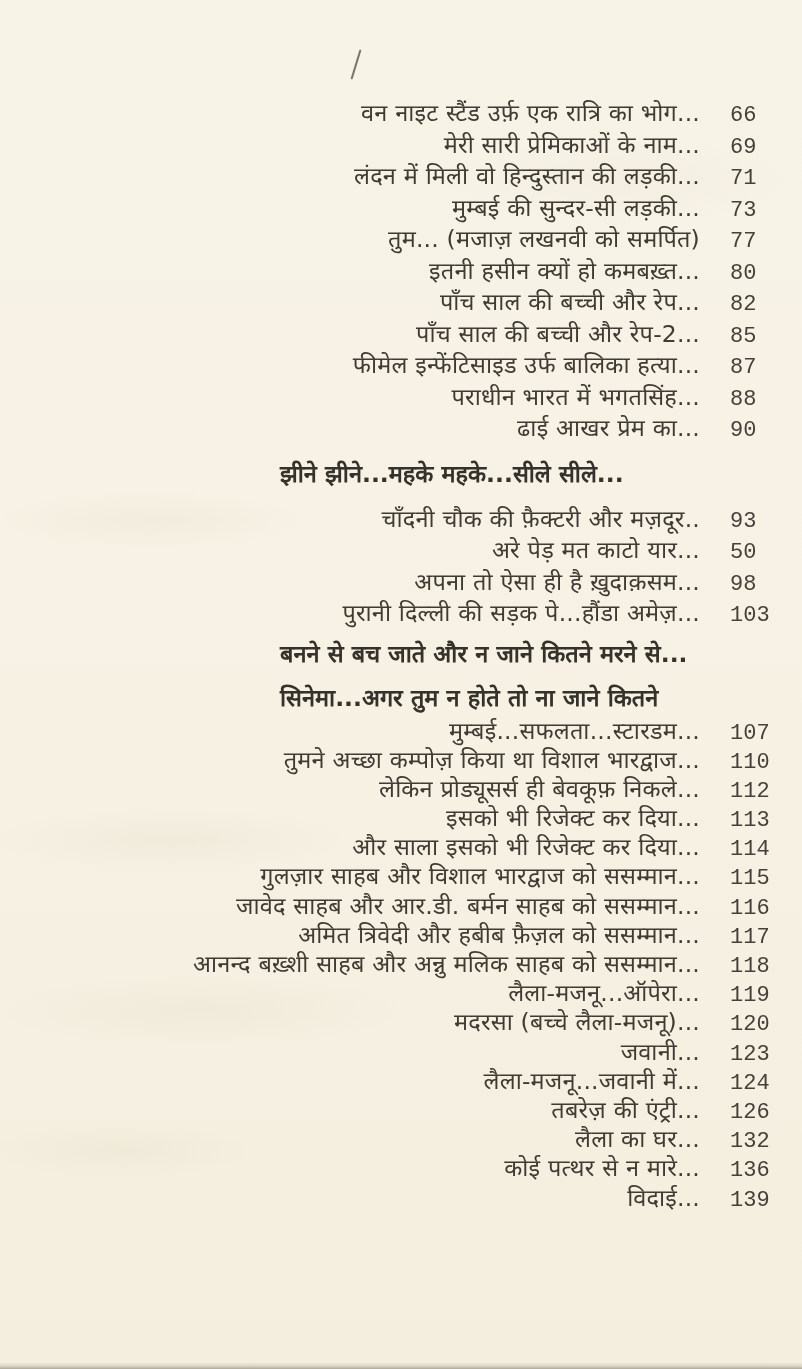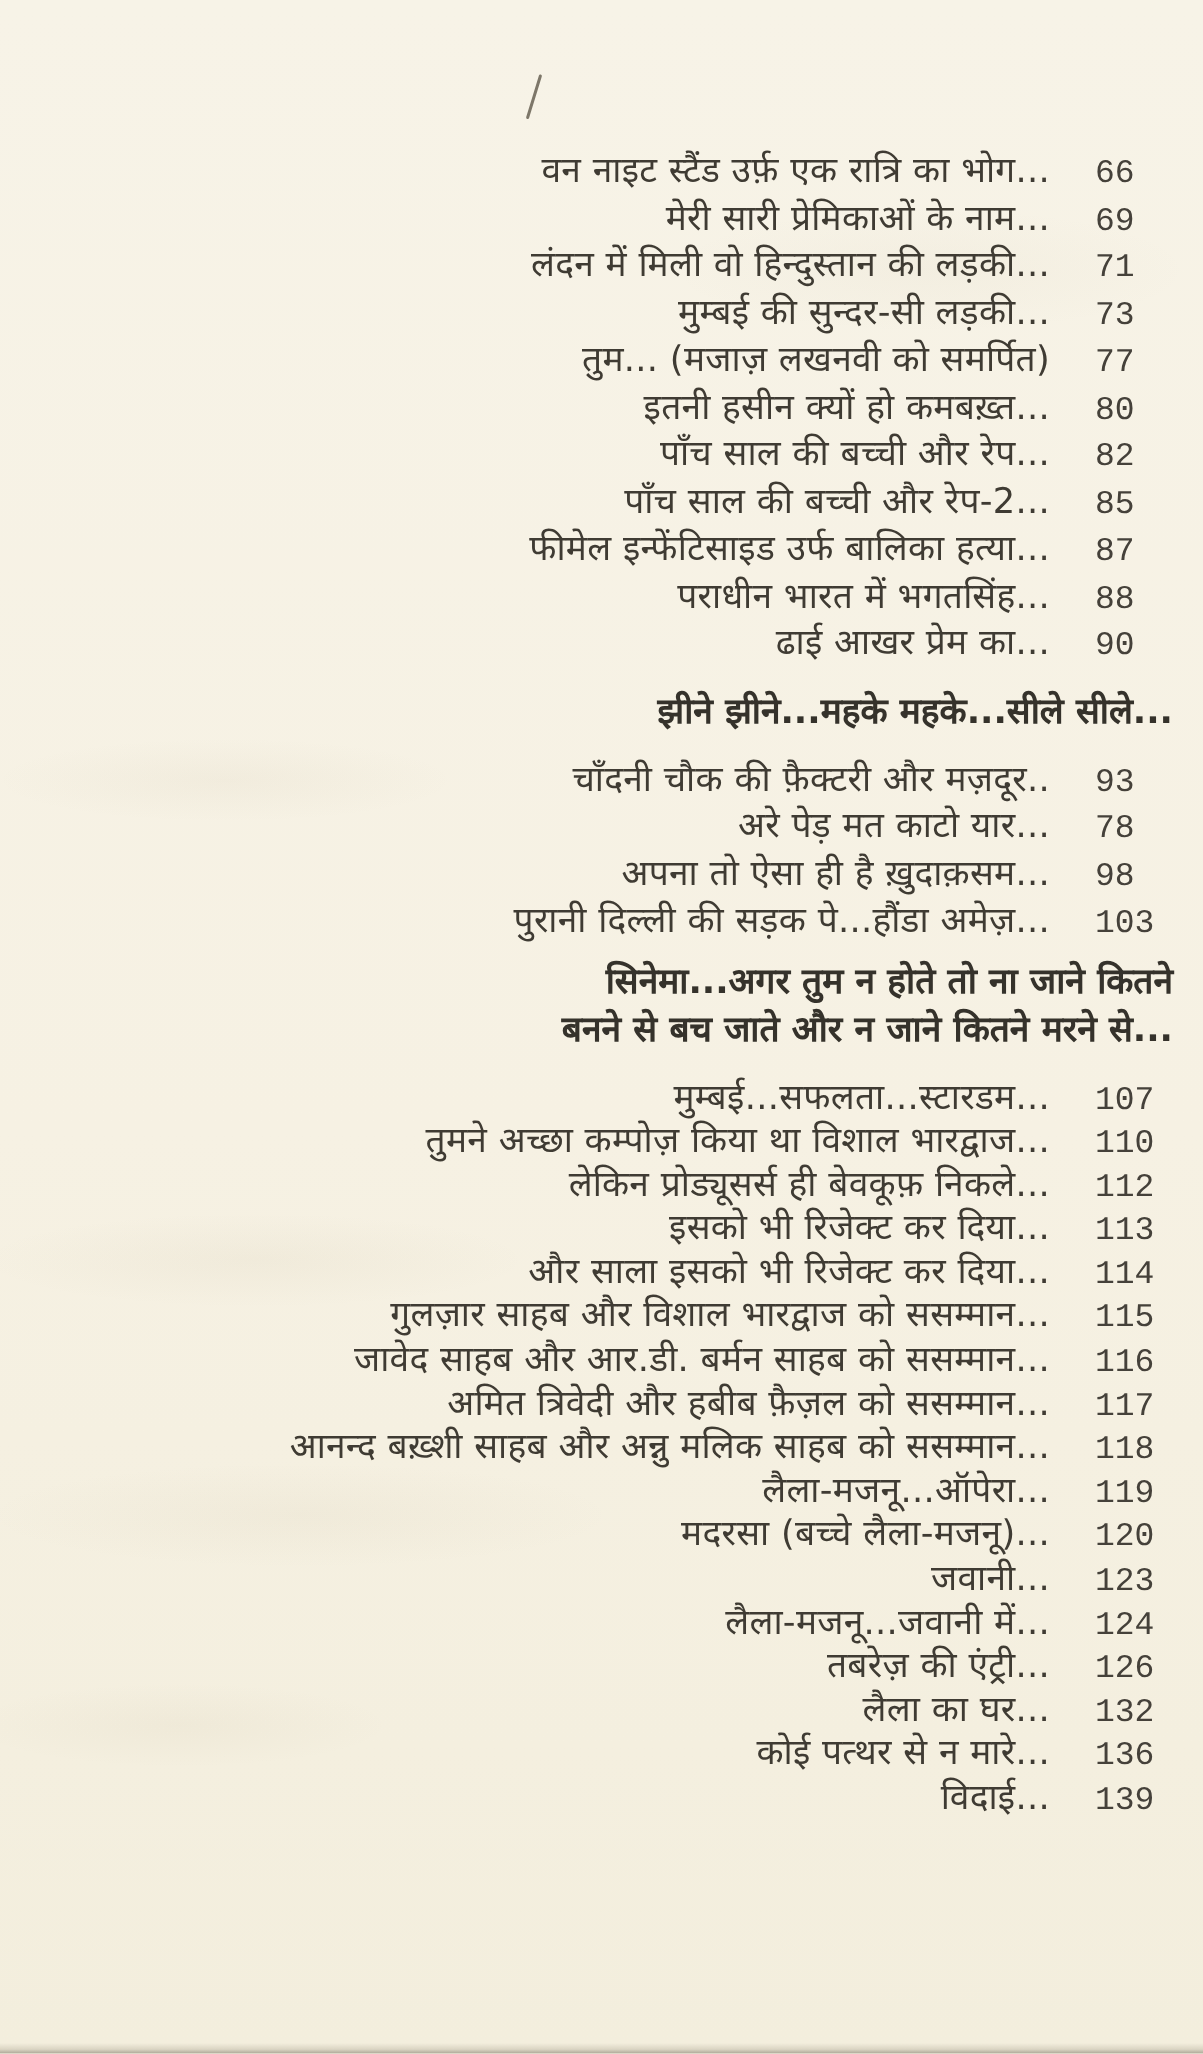--- a/index.html
+++ b/index.html
@@ -46,21 +46,21 @@
     position: absolute;
     top: 96px; left: 60px; width: 722px;
   }
   .sec-2 { margin-top: 15px; }
   .sec-3 { margin-top: 10px; }
   .section-header {
     font-weight: bold;
     font-size: 23.5px;
     line-height: 32px;
     color: #35322b;
-    text-align: right;
+    text-align: left;
     margin-left: 220px;
     white-space: nowrap;
   }
   .section-header.last-line { margin-bottom: 12px; }
   .row {
     display: flex;
     align-items: baseline;
     height: 31.5px;
   }
   .sec-3 .row { height: 29.2px; }
@@ -134,34 +134,34 @@
         </div>
       </div>
       <div class="sec sec-2">
         <div class="section-header last-line">झीने झीने...महके महके...सीले सीले...</div>
         <div class="row">
           <span class="title">चाँदनी चौक की फ़ैक्टरी और मज़दूर..</span>
           <span class="num">93</span>
         </div>
         <div class="row">
           <span class="title">अरे पेड़ मत काटो यार...</span>
-          <span class="num">78</span>
+          <span class="num">50</span>
         </div>
         <div class="row">
           <span class="title">अपना तो ऐसा ही है ख़ुदाक़सम...</span>
           <span class="num">98</span>
         </div>
         <div class="row">
           <span class="title">पुरानी दिल्ली की सड़क पे...हौंडा अमेज़...</span>
           <span class="num">103</span>
         </div>
       </div>
       <div class="sec sec-3">
+        <div class="section-header last-line">बनने से बच जाते और न जाने कितने मरने से...</div>
         <div class="section-header">सिनेमा...अगर तुम न होते तो ना जाने कितने</div>
-        <div class="section-header last-line">बनने से बच जाते और न जाने कितने मरने से...</div>
         <div class="row">
           <span class="title">मुम्बई...सफलता...स्टारडम...</span>
           <span class="num">107</span>
         </div>
         <div class="row">
           <span class="title">तुमने अच्छा कम्पोज़ किया था विशाल भारद्वाज...</span>
           <span class="num">110</span>
         </div>
         <div class="row">
           <span class="title">लेकिन प्रोड्यूसर्स ही बेवकूफ़ निकले...</span>

